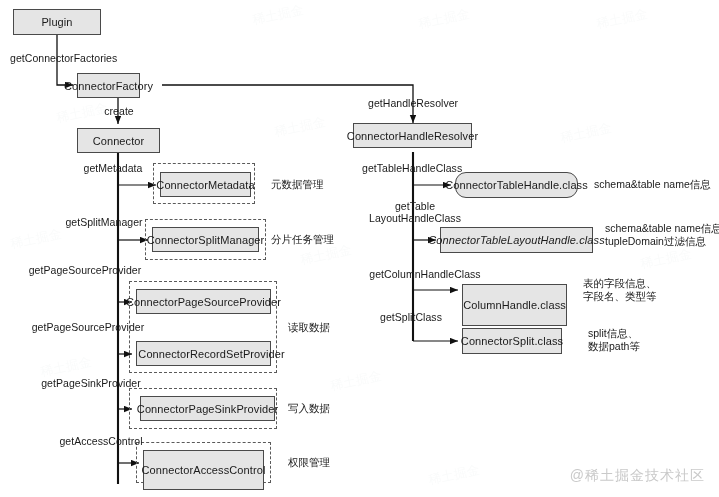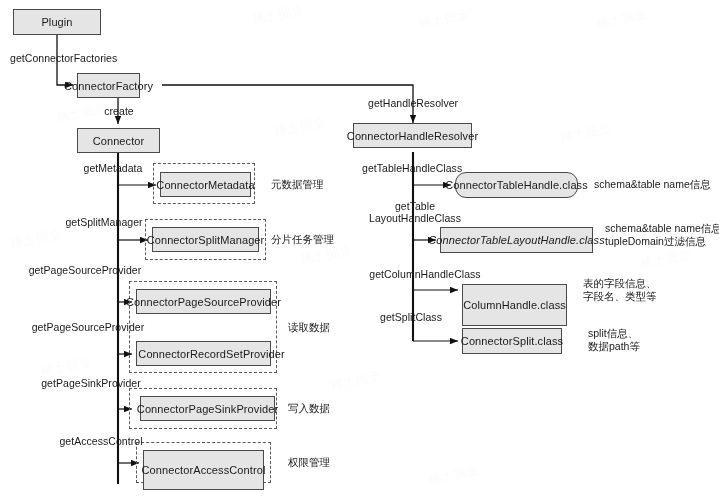--- a/index.html
+++ b/index.html
@@ -242,13 +242,14 @@
       <div class="note" style="left: 288px; top: 456px;">权限管理</div>
       <div class="note" style="left: 594px; top: 178px;">schema&amp;table name信息</div>
       <div class="note" style="left: 605px; top: 222px;">schema&amp;table name信息
 tupleDomain过滤信息</div>
       <div class="note" style="left: 583px; top: 277px;">表的字段信息、
 字段名、类型等</div>
       <div class="note" style="left: 588px; top: 327px;">split信息、
 数据path等</div>
     </div>
 
+  <div class="watermark">@稀土掘金技术社区</div>
 </div>
 
 </body></html>

